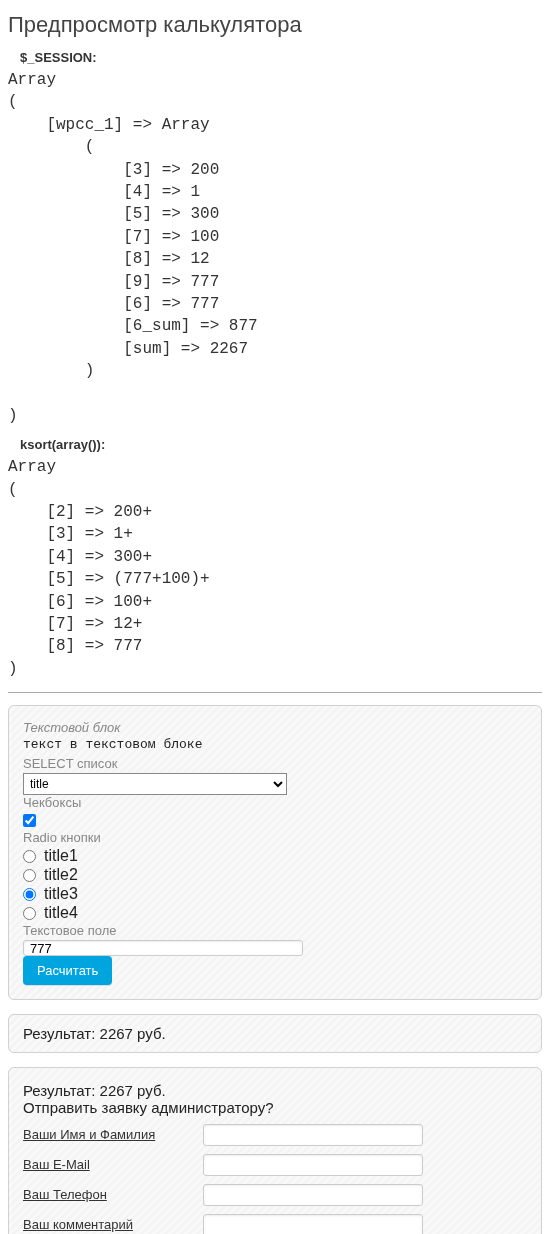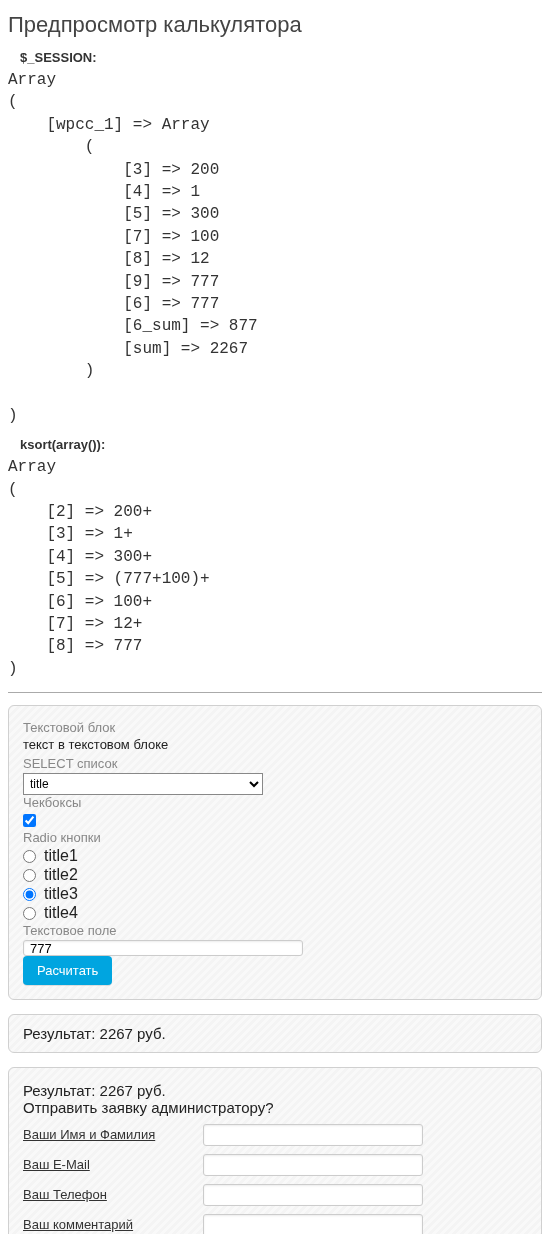--- a/index.html
+++ b/index.html
@@ -11,24 +11,24 @@
     .panel {
       border: 1px solid #d0d0d0;
       border-radius: 6px;
       padding: 14px;
       margin-bottom: 14px;
       background: #f9f9f9;
       background-image: linear-gradient(135deg, #f4f4f4 25%, transparent 25%, transparent 50%, #f4f4f4 50%, #f4f4f4 75%, transparent 75%, transparent);
       background-size: 8px 8px;
     }
     .field-label { color: #888; font-size: 13px; margin-bottom: 2px; margin-top: 0; }
-    .field-label:first-child { margin-top: 0; }
-    .field-text { color: #222; font-size: 13px; margin-bottom: 4px; }
+    .field-label:first-child { margin-top: 0; font-style: italic; }
+    .field-text { color: #222; font-size: 13px; margin-bottom: 4px; font-family: Liberation Mono, monospace; }
     select {
-      width: 240px; height: 22px; background: #fff; border: 1px solid #888; font-size: 12px; padding: 1px 2px;
+      width: 264px; height: 22px; background: #fff; border: 1px solid #888; font-size: 12px; padding: 1px 2px;
     }
     .radio-row, .check-row { display: flex; align-items: center; gap: 4px; margin: 1px 0; }
     .radio-row input, .check-row input { margin: 2px 4px 2px 0; }
     .radio-row label, .check-row label { color: #222; font-size: 16px; }
     input[type=text].textfield {
       width: 280px; height: 16px; background: #fff; border: 1px solid #ccc; border-radius: 3px; padding: 2px 6px; font-size: 13px; box-shadow: inset 0 1px 2px rgba(0,0,0,0.08);
     }
     .btn {
       display: inline-block; background: #00a5e0; color: #fff; border: none; border-radius: 4px;
       padding: 7px 14px; font-size: 13px; cursor: pointer; 

